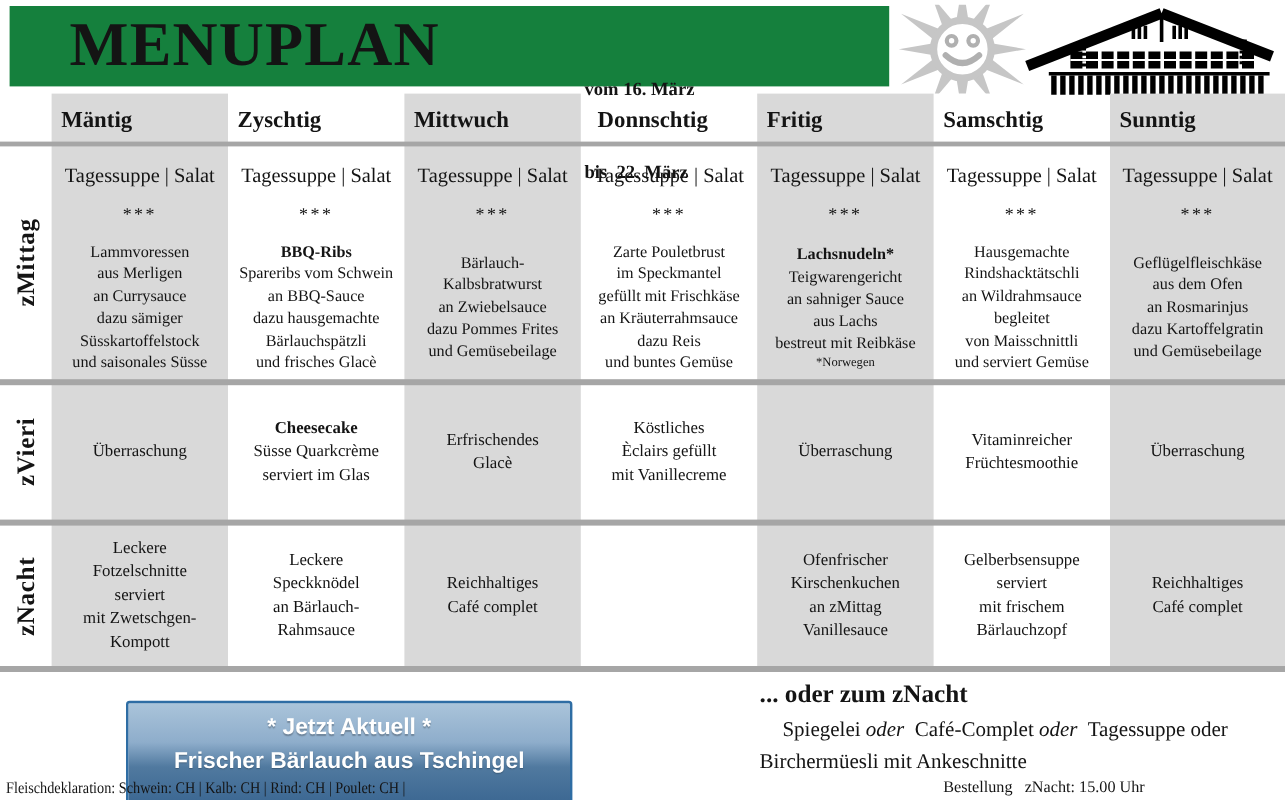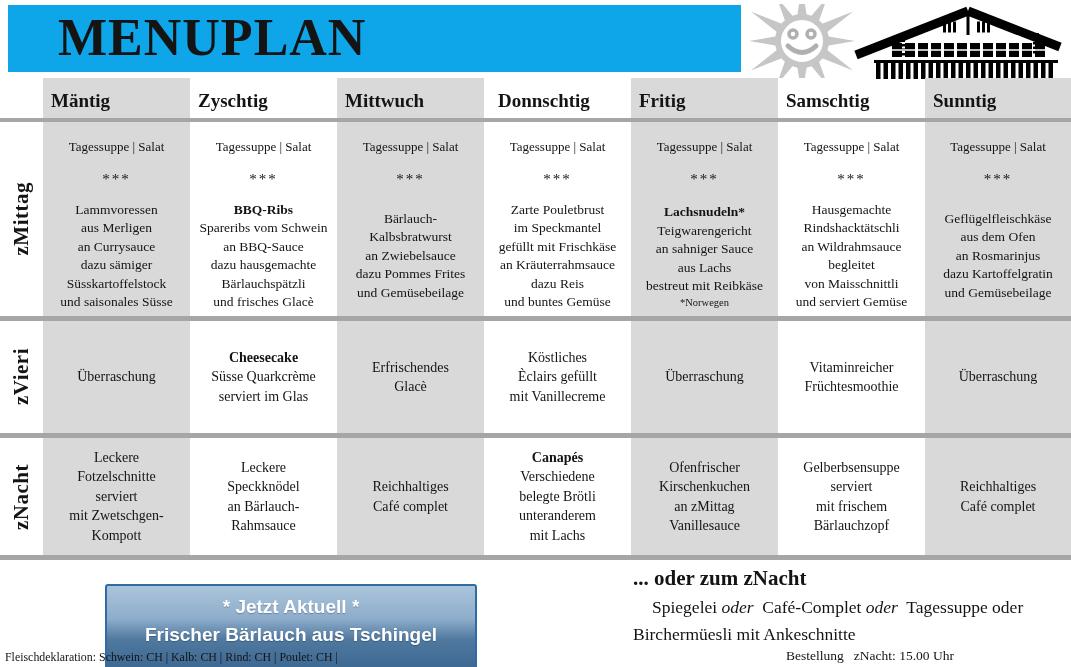--- a/index.html
+++ b/index.html
@@ -1,20 +1,20 @@
 <!DOCTYPE html>
 <html><head>
 <meta charset="utf-8">
 <style>
   html,body{margin:0;padding:0;background:#ffffff;}
   .page{position:relative;width:1071px;height:667px;background:#ffffff;overflow:hidden;
         font-family:"Liberation Serif","DejaVu Serif",serif;color:#141414;}
 
   
-  .banner{position:absolute;left:8px;top:5px;width:733px;height:67px;background:#0ea5e9;}
+  .banner{position:absolute;left:8px;top:5px;width:733px;height:67px;background:#15803d;}
   .title{position:absolute;left:50px;top:0;line-height:66px;font-size:52px;font-weight:bold;letter-spacing:1px;}
   .dates{position:absolute;left:479px;top:12px;font-weight:bold;font-size:15.5px;line-height:23px;white-space:pre;}
   .sun{position:absolute;left:742px;top:4px;width:172px;height:74px;}
   .house{position:absolute;left:850px;top:5px;width:218px;height:76px;}
 
   
   .colbg{position:absolute;top:78px;height:478px;}
   .colbg.gray{background:#d9d9d9;}
   .hline{position:absolute;left:0;width:1071px;background:#a6a6a6;}
   .dayhead{position:absolute;top:90px;height:30px;font-weight:bold;font-size:19px;padding-left:8px;box-sizing:border-box;}
@@ -23,21 +23,21 @@
   .rl-zmittag{top:122px;height:194px;}
   .rl-zvieri{top:321px;height:112px;}
   .rl-znacht{top:438px;height:117px;}
   .mealrow{position:absolute;left:0;width:1071px;}
   .row-zmittag{top:122px;height:194px;}
   .row-zvieri{top:321px;height:112px;}
   .row-znacht{top:438px;height:117px;}
   .cell{position:absolute;top:0;height:100%;text-align:center;box-sizing:border-box;}
   .cell-zmittag{padding-top:15px;}
   .cell-zvieri,.cell-znacht{display:flex;align-items:center;justify-content:center;}
-  .starter{font-size:13px;line-height:20px;}
+  .starter{font-size:17px;line-height:20px;}
   .sep{font-size:15px;line-height:16px;margin-top:14px;letter-spacing:2px;}
   .cell-zmittag .menu{height:120px;margin-top:9px;display:flex;flex-direction:column;justify-content:center;
                       font-size:13.5px;line-height:18.5px;}
   .cell-zvieri .menu,.cell-znacht .menu{font-size:14px;line-height:19.5px;}
   .mtitle{font-weight:bold;}
   .fnote{font-size:10.5px;line-height:13px;}
 
   
   .promo{position:absolute;left:105px;top:584px;width:372px;height:90px;box-sizing:border-box;
          border:2px solid #2e6da4;border-radius:3px;
@@ -55,20 +55,24 @@
   .meatdecl{position:absolute;left:5px;top:649px;font-size:13.5px;transform:scaleX(.88);
             transform-origin:left top;white-space:pre;}
 </style>
 </head>
 <body>
 
 <div class="page">
 
   <div class="banner">
     <div class="title">MENUPLAN</div>
+    <div class="dates">
+      <div>vom 16. März</div>
+      <div>bis  22. März</div>
+    </div>
   </div>
 
   <svg class="sun" viewBox="0 0 172 74" xmlns="http://www.w3.org/2000/svg">
     <g fill="#c6c6c6">
       <g transform="rotate(0 60 37)">
           <polygon points="54,19 66,19 60,-18"></polygon>
         </g>
       <g transform="rotate(30 60 37)">
           <polygon points="54,19 66,19 60,-14"></polygon>
         </g>
@@ -298,29 +302,20 @@
           <div>an Bärlauch-</div>
           <div>Rahmsauce</div>
         </div>
       </div>
       <div class="cell cell-znacht" style="left: 337px; width: 147px;">
         <div class="menu">
           <div>Reichhaltiges</div>
           <div>Café complet</div>
         </div>
       </div>
-      <div class="cell cell-znacht" style="left: 484px; width: 147px;">
-        <div class="menu">
-          <div class="mtitle">Canapés</div>
-          <div>Verschiedene</div>
-          <div>belegte Brötli</div>
-          <div>unteranderem</div>
-          <div>mit Lachs</div>
-        </div>
-      </div>
       <div class="cell cell-znacht" style="left: 631px; width: 147px;">
         <div class="menu">
           <div>Ofenfrischer</div>
           <div>Kirschenkuchen</div>
           <div>an zMittag</div>
           <div>Vanillesauce</div>
         </div>
       </div>
       <div class="cell cell-znacht" style="left: 778px; width: 147px;">
         <div class="menu">

